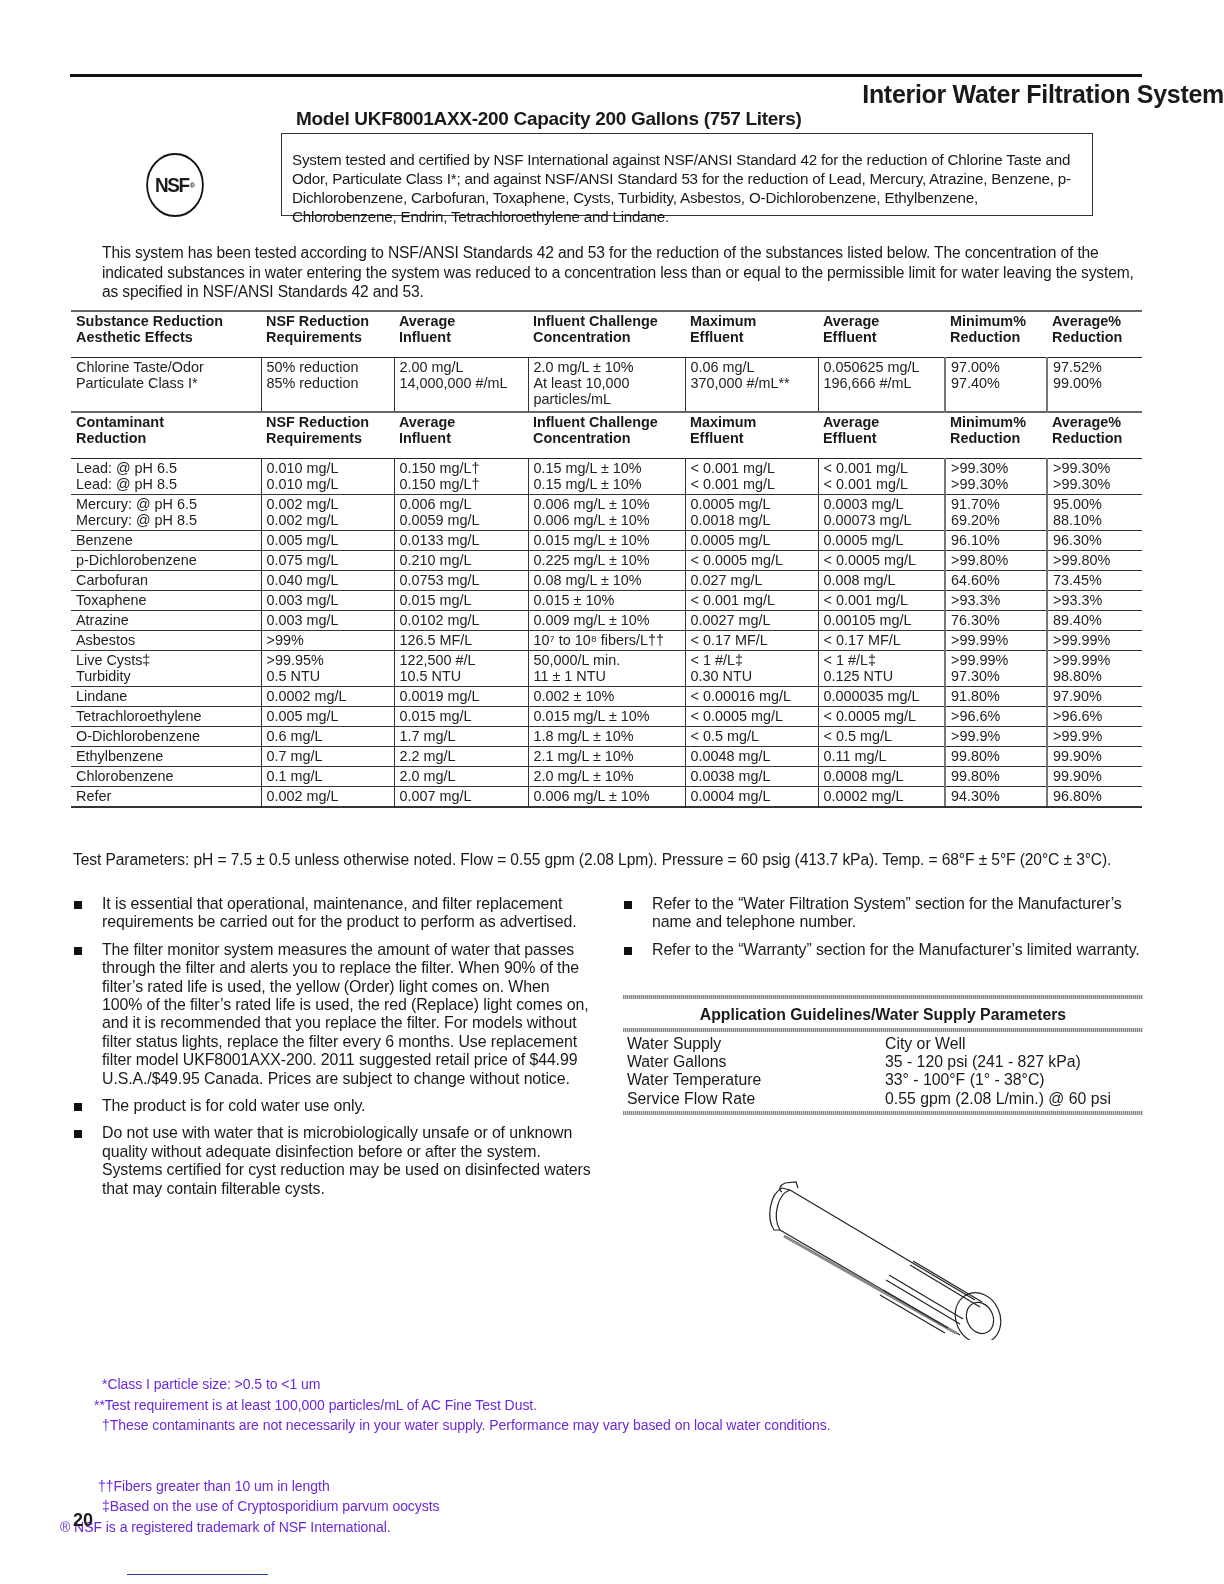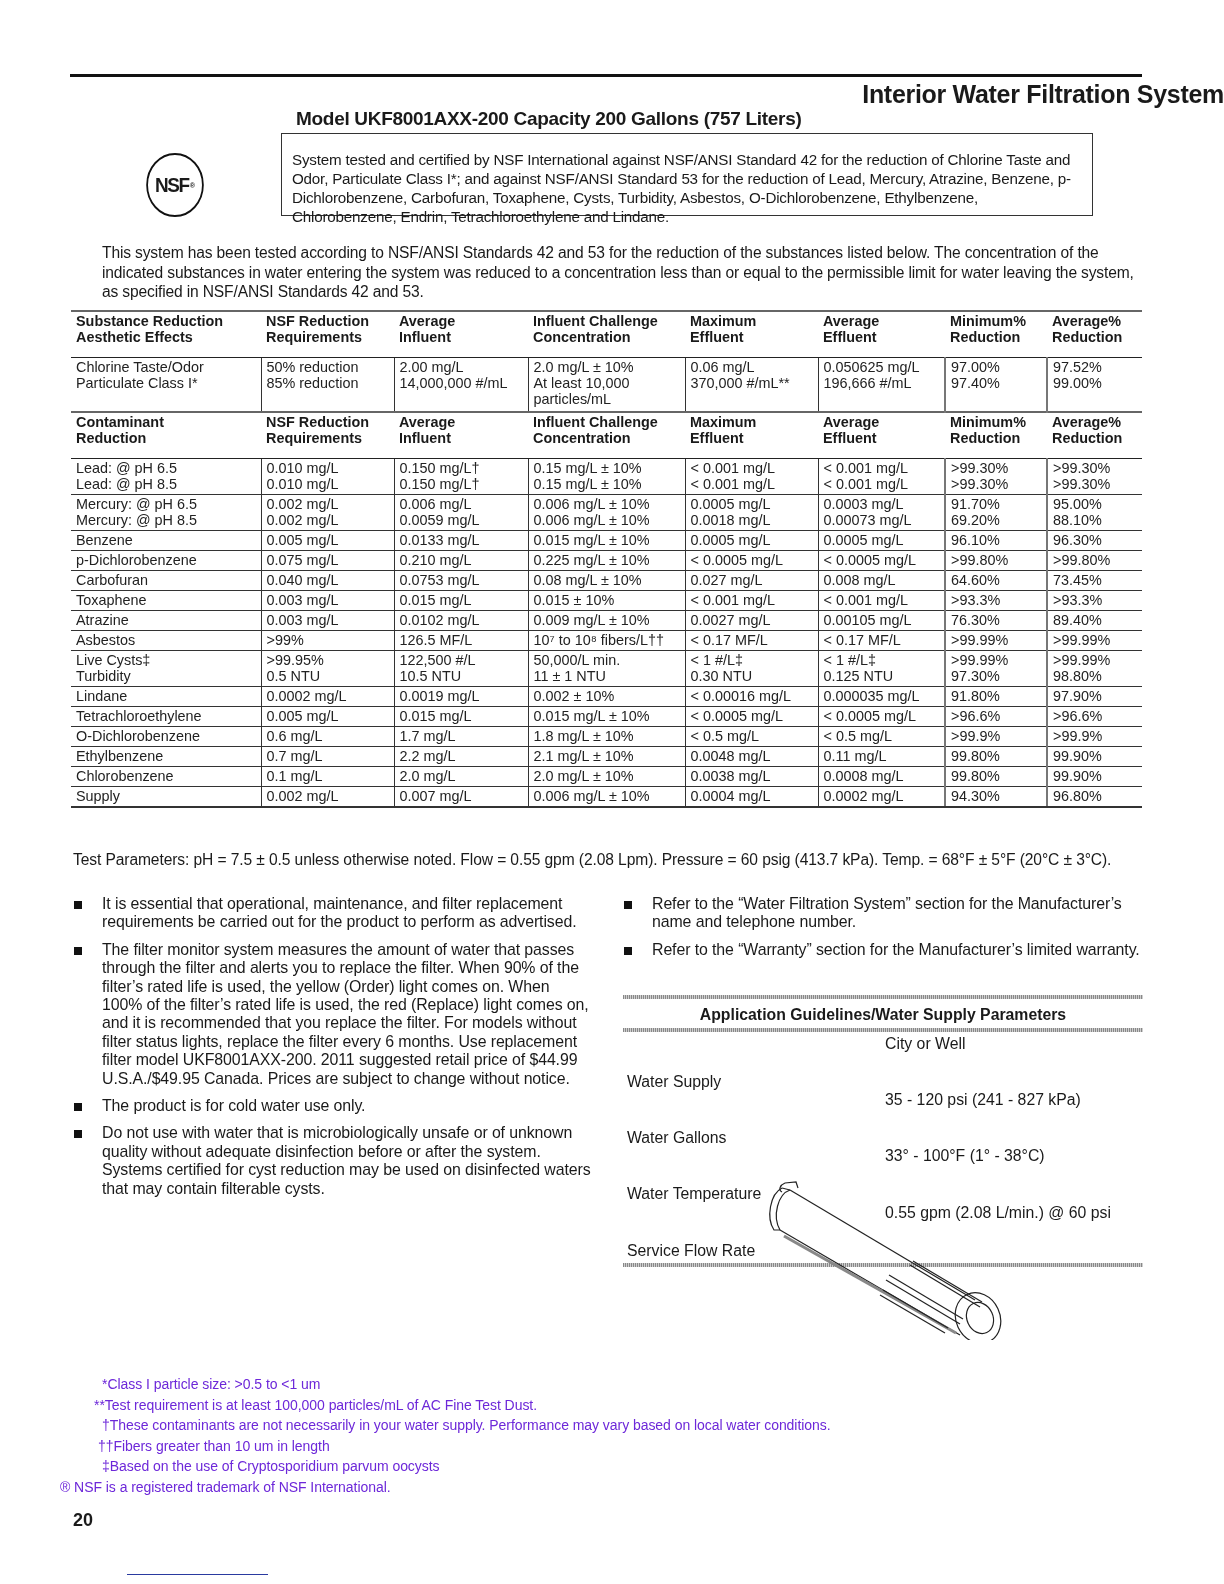--- a/index.html
+++ b/index.html
@@ -31,21 +31,21 @@
     .bullets { position: absolute; font-size: 15.9px; line-height: 18.4px; letter-spacing: -0.1px; }
     .bullets.left { left: 73px; top: 895px; width: 520px; }
     .bullets.right { left: 623px; top: 895px; width: 520px; }
     .bullet { position: relative; padding-left: 29px; margin-bottom: 9px; }
     .bullet .sq { position: absolute; left: 1px; top: 6px; width: 8px; height: 8px; background: #111; }
     .app-guide { position: absolute; left: 623px; top: 995px; width: 520px; font-size: 15.8px; }
     .hatch { height: 4px; background: repeating-linear-gradient(90deg, #888 0px, #888 1px, #cfcfcf 1px, #cfcfcf 2px); }
     .app-title { text-align: center; font-weight: bold; font-size: 15.8px; padding: 7px 0 4px 0; }
     .app-rows { padding: 3px 0 3px 4px; line-height: 18.2px; }
     .app-row { display: flex; }
-    .app-row .k { width: 258px; margin-top: 38px; }
+    .app-row .k { width: 258px; }
     .filter-illus { position: absolute; left: 760px; top: 1150px; width: 250px; height: 190px; }
     .footnotes { position: absolute; left: 60px; top: 1374px; font-size: 14px; line-height: 20.5px; color: #6d28d9; letter-spacing: -0.05px; }
     .footnotes .fn-line { white-space: nowrap; }
     .page-number { position: absolute; left: 73px; top: 1510px; font-weight: bold; font-size: 18px; }
     .link-line { position: absolute; left: 127px; top: 1574px; width: 141px; height: 1px; background: #2a3aa0; }
   </style>
 </head>
 <body>
 
 <div class="top-rule"></div>
@@ -567,21 +567,21 @@
         </td>
         <td class="sm">
           <span class="cell-line">99.80%</span>
         </td>
         <td class="sm">
           <span class="cell-line">99.90%</span>
         </td>
       </tr>
       <tr class="last">
         <td>
-          <span class="cell-line">Supply</span>
+          <span class="cell-line">Refer</span>
         </td>
         <td>
           <span class="cell-line">0.002 mg/L</span>
         </td>
         <td>
           <span class="cell-line">0.007 mg/L</span>
         </td>
         <td>
           <span class="cell-line">0.006 mg/L ± 10%</span>
         </td>
@@ -662,19 +662,19 @@
 
     <ellipse cx="218" cy="168" rx="22" ry="26" transform="rotate(-25 218 168)"></ellipse>
     <ellipse cx="220" cy="168" rx="13" ry="16" transform="rotate(-25 220 168)"></ellipse>
   </g>
 </svg>
 
 <div class="footnotes" id="footnotes">
     <div class="fn-line" style="padding-left: 42px;">*Class I particle size: &gt;0.5 to &lt;1 um</div>
     <div class="fn-line" style="padding-left: 34px;">**Test requirement is at least 100,000 particles/mL of AC Fine Test Dust.</div>
     <div class="fn-line" style="padding-left: 42px;">†These contaminants are not necessarily in your water supply. Performance may vary based on local water conditions.</div>
-    <div class="fn-line" style="padding-left: 38px;">††Fibers greater than 10 um in length</div>
+    <div class="fn-line" style="padding-left: 38px; margin-top: 40px;">††Fibers greater than 10 um in length</div>
     <div class="fn-line" style="padding-left: 42px;">‡Based on the use of Cryptosporidium parvum oocysts</div>
     <div class="fn-line" style="padding-left: 0px;">® NSF is a registered trademark of NSF International.</div>
   </div>
 
 <div class="page-number">20</div>
 <div class="link-line"></div>
 
 </body></html>

